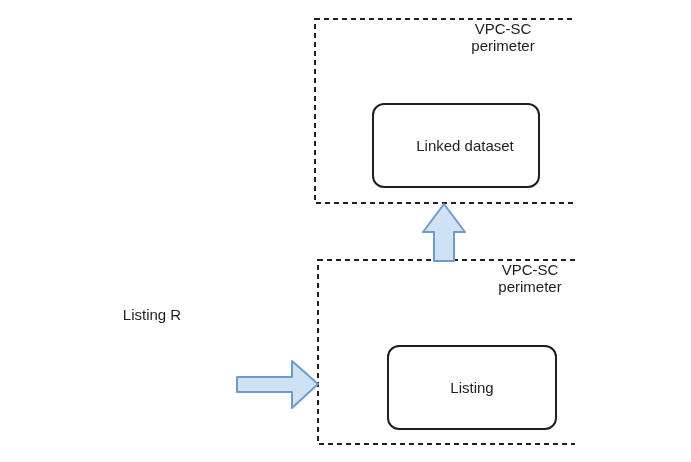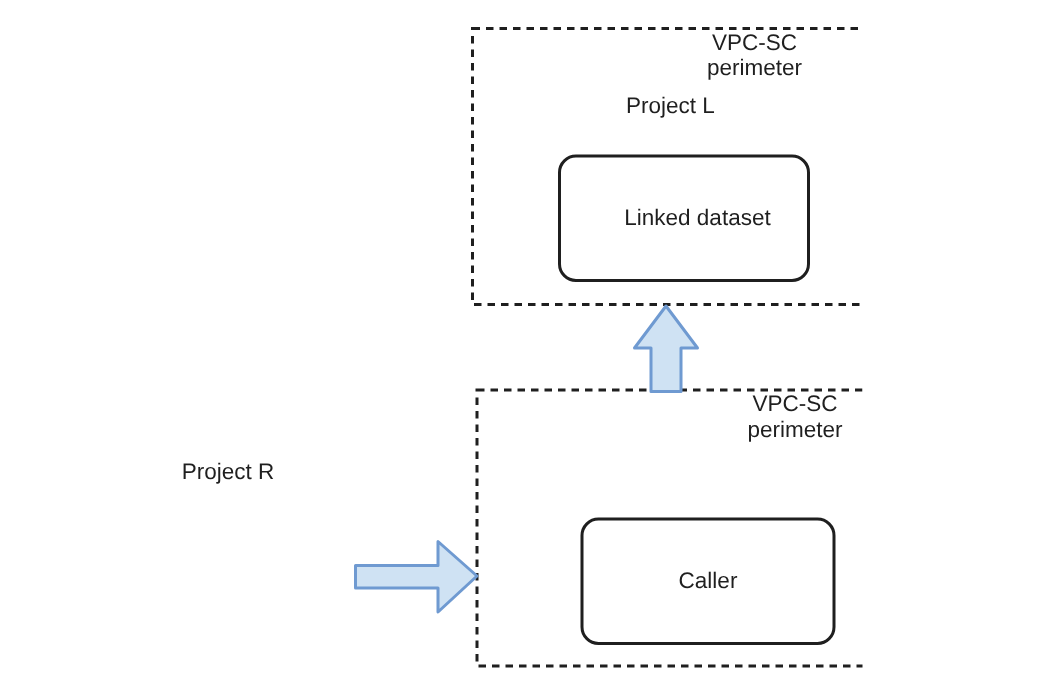--- a/index.html
+++ b/index.html
@@ -64,25 +64,24 @@
     <rect class="dashed-rect" x="315" y="19" width="262" height="184"></rect>
 
     <rect class="dashed-rect" x="318" y="260" width="262" height="184"></rect>
 
     <polygon class="arrow" points="237,377 292,377 292,361 318,384 292,408 292,392 237,392"></polygon>
 
     <polygon class="arrow" points="444,204 465,232 454,232 454,261 434,261 434,232 423,232"></polygon>
   </svg>
 
   <div class="label" style="left:463px; top:20px; width:80px;">VPC-SC perimeter</div>
-  <div class="label" style="left:407px; top:62px; width:80px;">Project L</div>
   <div class="node" style="left:372px; top:103px; width:168px; height:85px;padding-left:18px;">
     <span>Linked dataset</span>
   </div>
 
   <div class="label" style="left:490px; top:261px; width:80px;">VPC-SC perimeter</div>
   <div class="node" style="left:387px; top:345px; width:170px; height:85px;">
-    <span>Caller</span>
+    <span>Listing</span>
   </div>
 
-  <div class="label" style="left:112px; top:306px; width:80px;">Project R</div>
+  <div class="label" style="left:112px; top:306px; width:80px;">Listing R</div>
 
 </div>
 
 </body></html>

